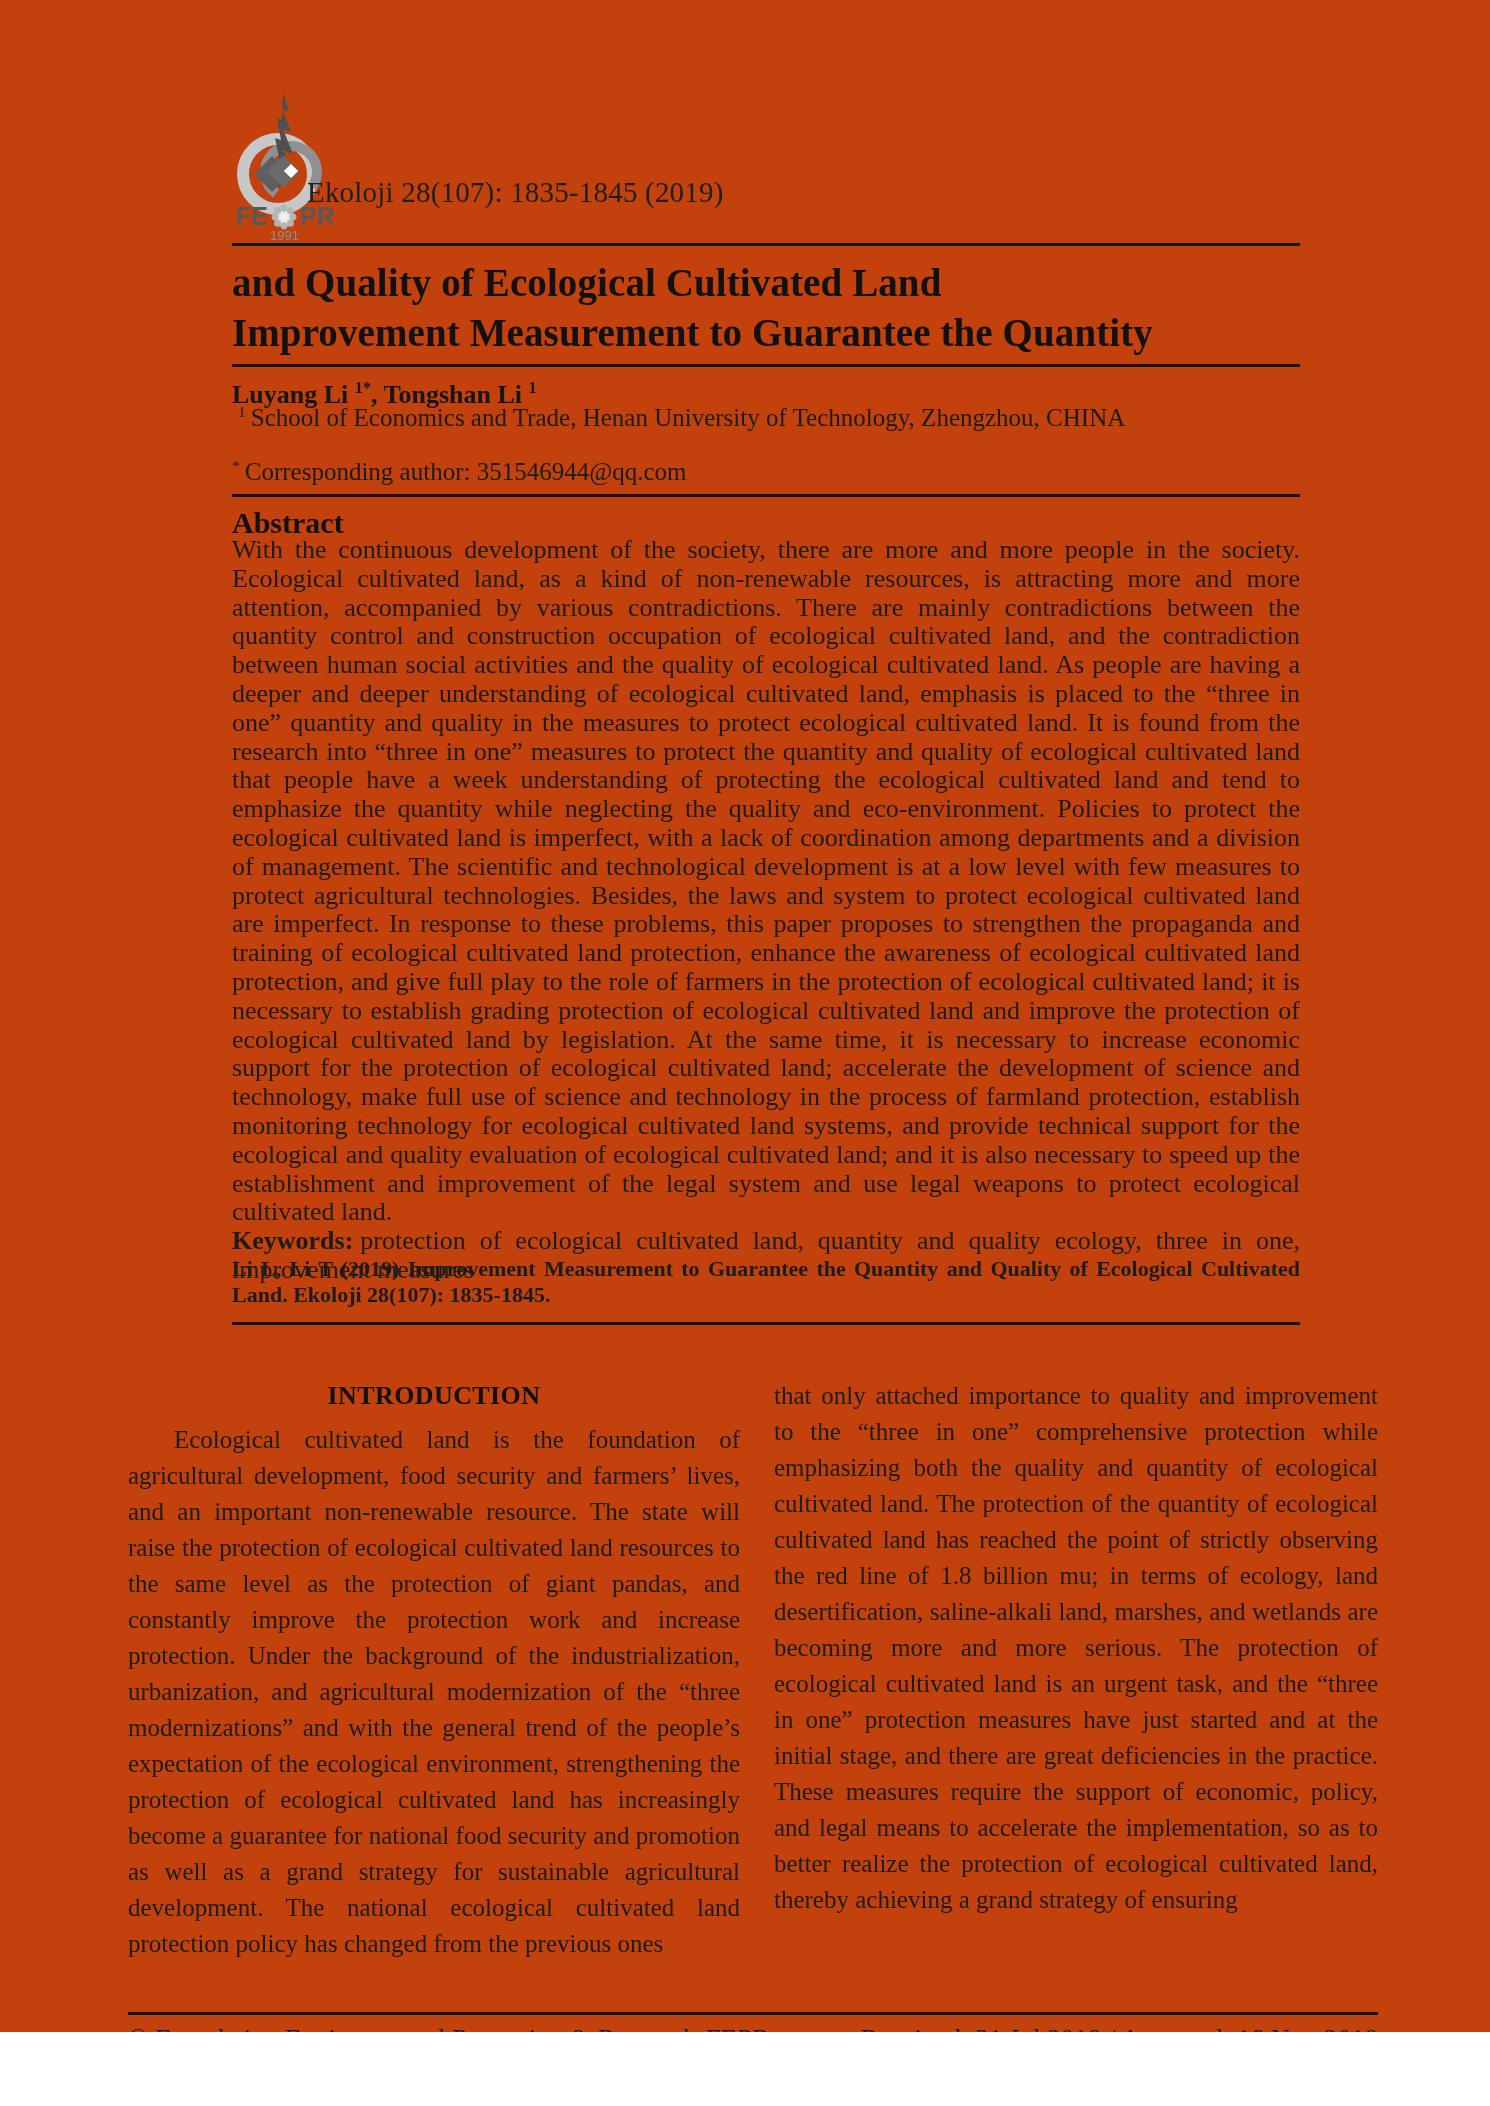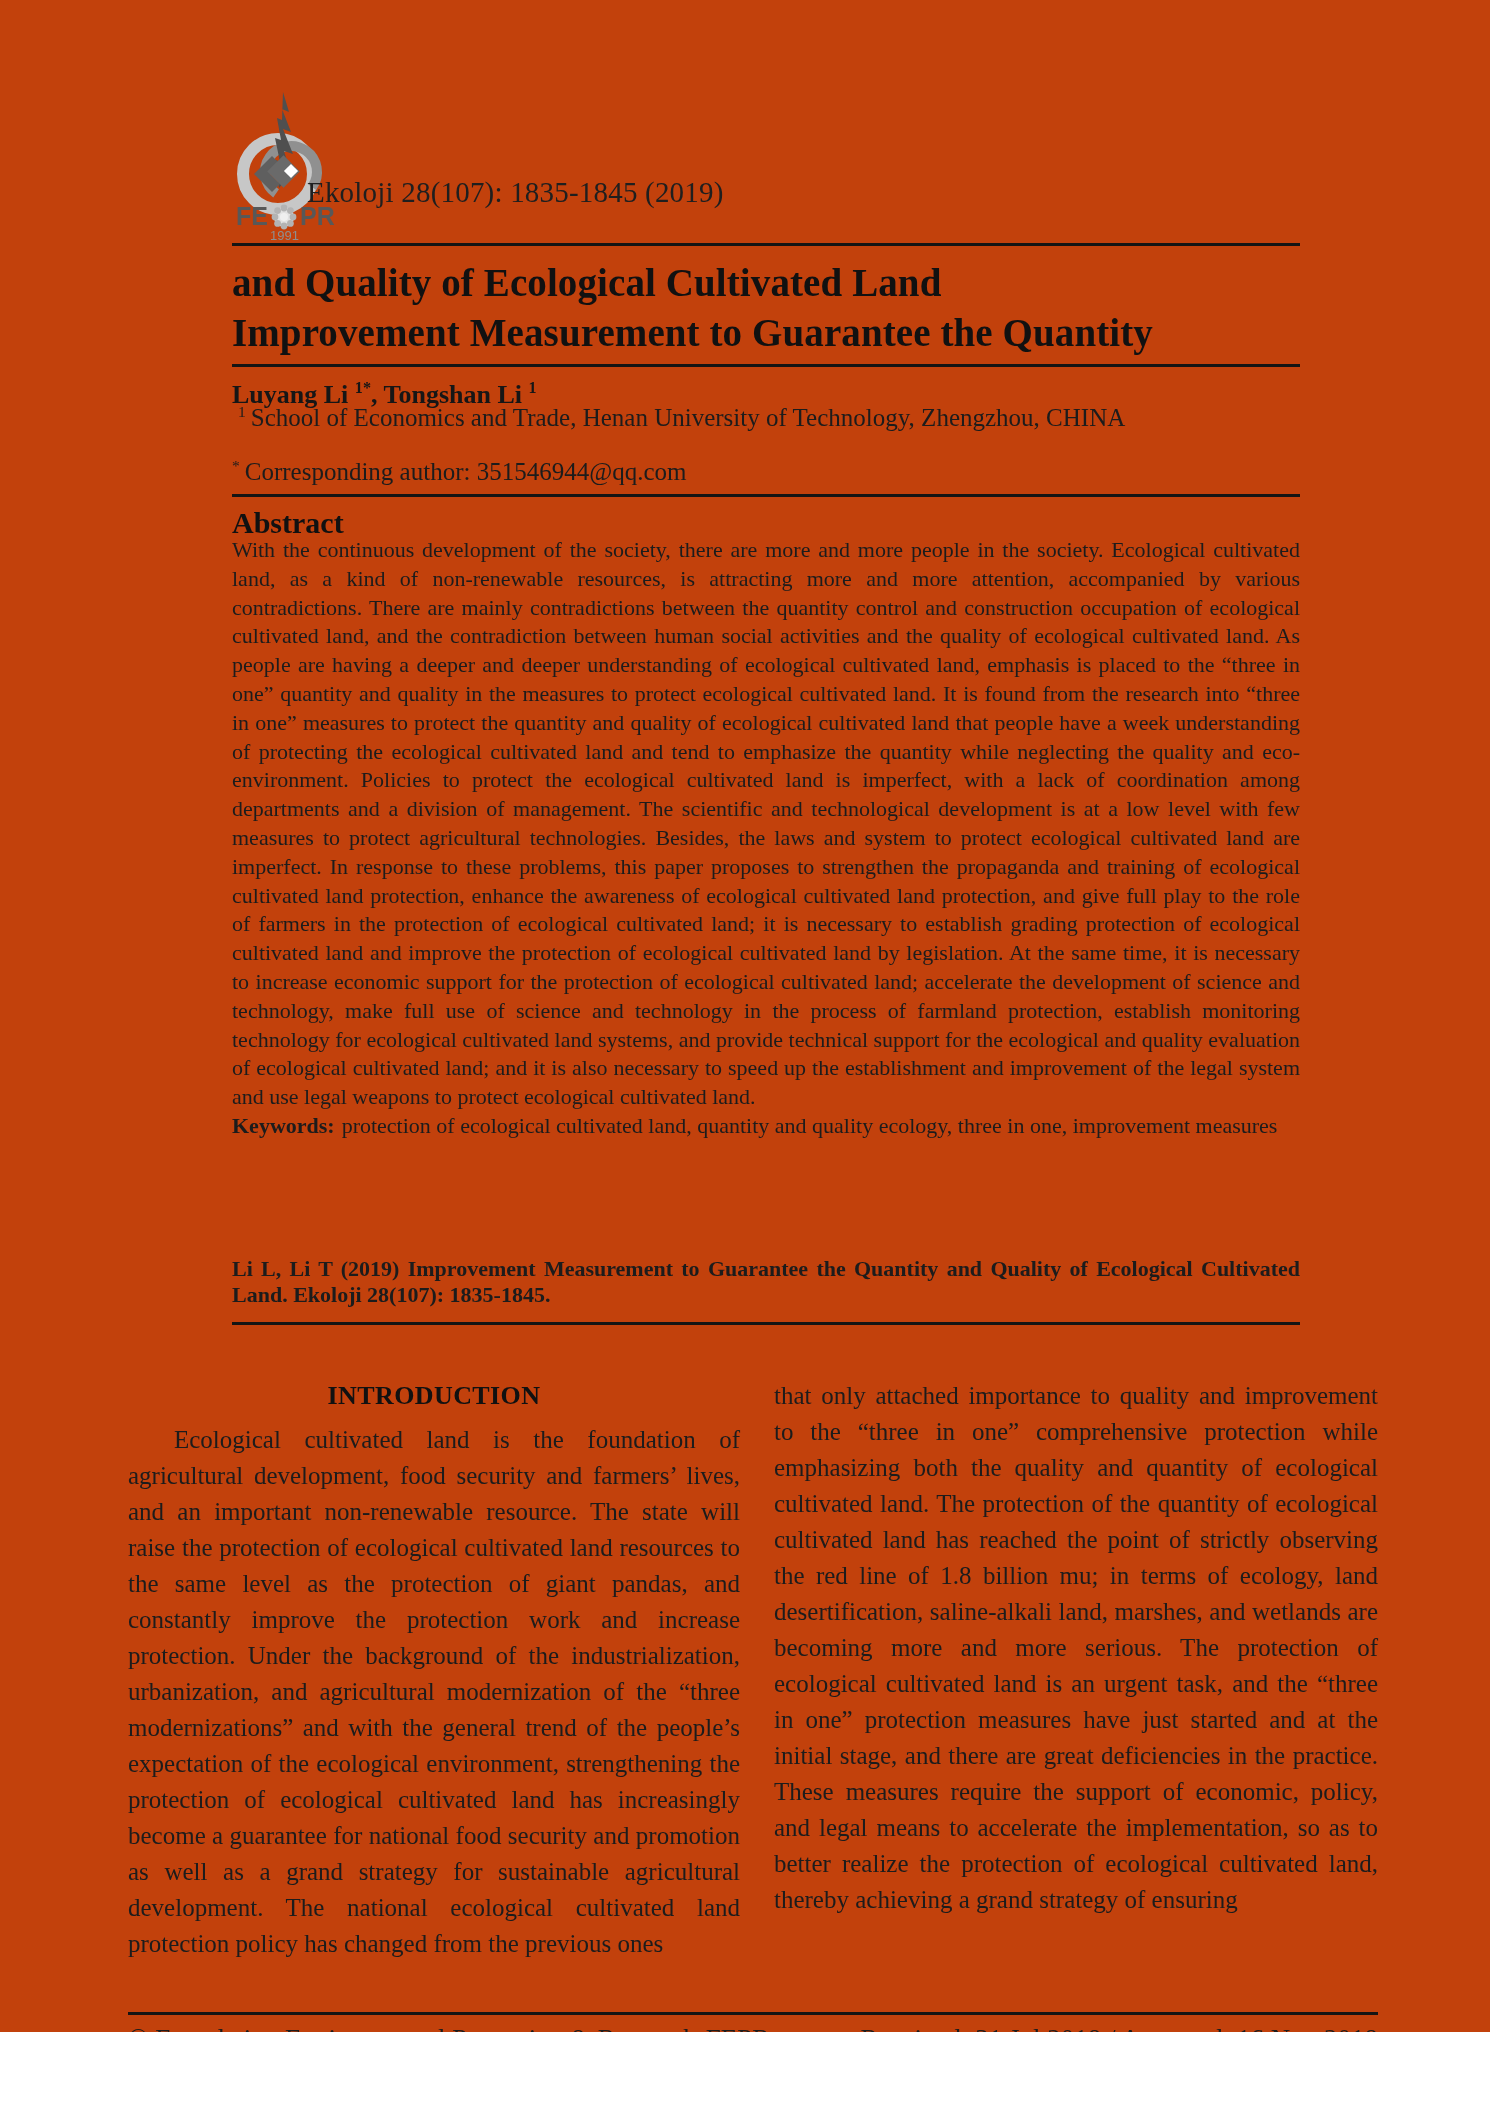--- a/index.html
+++ b/index.html
@@ -36,21 +36,21 @@
     position:absolute;left:232px;top:458px;width:1068px;
     font-size:25px;color:#1c1c1c;
   }
   .corresp .sup{margin-right:5px;}
   .abstract-heading{
     position:absolute;left:232px;top:506px;
     font-size:30px;font-weight:bold;color:#111;
   }
   .abstract-body{
     position:absolute;left:232px;top:536px;width:1068px;
-    font-size:22px;line-height:28.8px;text-align:justify;color:#1c1c1c;
+    font-size:26px;line-height:28.8px;text-align:justify;color:#1c1c1c;
     margin:0;
   }
   .keywords-label{font-weight:bold;margin-right:7px;}
   .citation{
     position:absolute;left:232px;top:1256px;width:1068px;
     font-size:22px;line-height:26px;text-align:justify;color:#1c1c1c;margin:0;font-weight:bold;
   }
   .col{
     position:absolute;top:1378px;
     font-size:25px;line-height:36px;text-align:justify;color:#1c1c1c;

